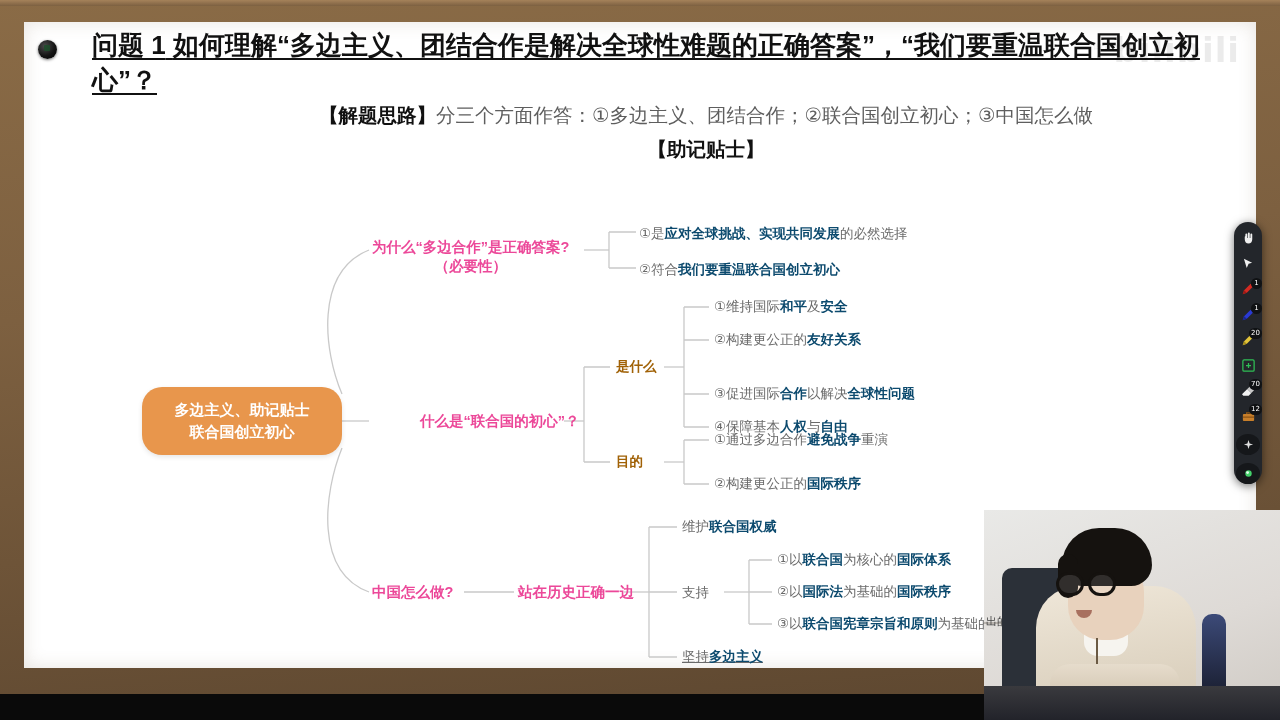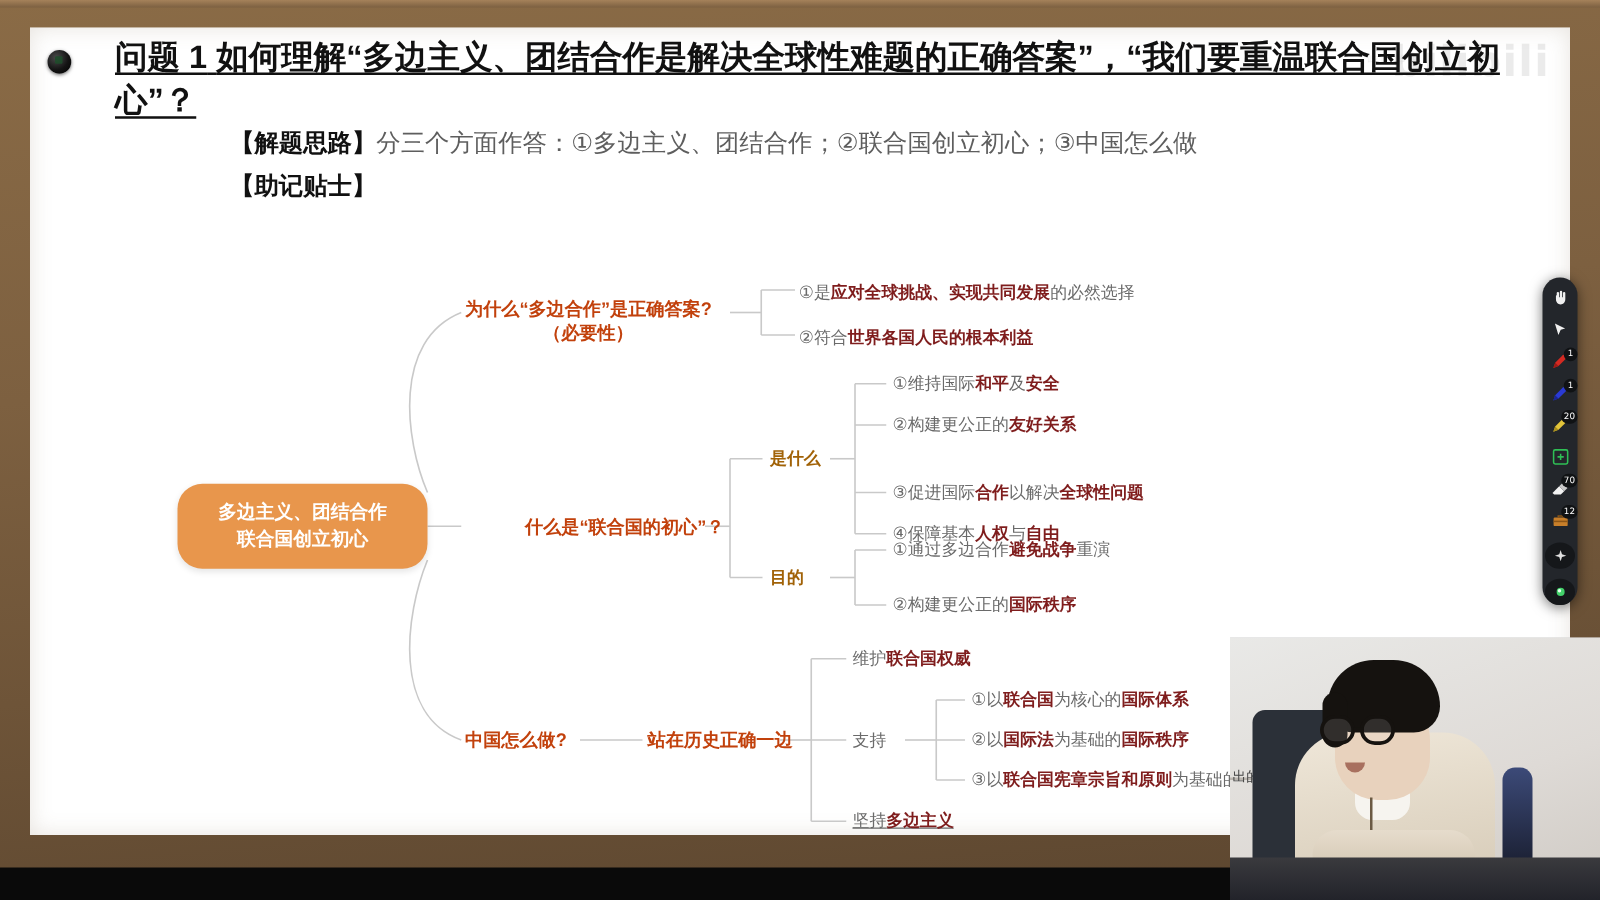--- a/index.html
+++ b/index.html
@@ -53,44 +53,44 @@
   .hd-title{
     text-align:center; font-size:25px; font-weight:bold; color:#111;
     letter-spacing:1px; margin-top:-12px; height:26px; overflow:hidden;
   }
   .hd-q{
     margin:6px 28px 0 68px; font-size:26px; line-height:35px;
     color:#111; font-weight:bold;
   }
   .hd-q .u{ text-decoration:underline; text-underline-offset:4px; }
   .hd-line{
-    margin:0 28px 0 160px; font-size:19.5px; line-height:34px; color:#111;
+    margin:0 28px 0 160px; font-size:19.5px; line-height:34px; color:#111;text-align:center;
   }
   .hd-line .b{ font-weight:bold; }
   .hd-line .gray{ color:#5e5e5e; font-weight:normal; }
 
   
   #map{ position:absolute; left:0; top:0; width:100%; height:100%; }
   #wires{ position:absolute; left:0; top:0; width:1232px; height:646px; }
 
   .node{ position:absolute; white-space:nowrap; }
 
   #root-node{
     left:118px; top:365px; width:200px; height:68px;
     background:#e8964c; border-radius:20px;
     display:flex; flex-direction:column; align-items:center; justify-content:center;
     color:#fff; font-weight:bold; font-size:15px; line-height:22px;
     box-shadow:0 2px 5px rgba(0,0,0,.10);
   }
 
-  .lvl1{ font-size:14.5px; font-weight:bold; color:#c2410c; }
+  .lvl1{ font-size:14.5px; font-weight:bold; color:#ec4899; }
   .lvl1 .sub{ display:block; text-align:center; }
   .lvl2{ font-size:13.5px; font-weight:bold; color:#a16207; }
   .leaf{ font-size:13.5px; color:#6a6a6a; }
-  .leaf .r{ color:#7f1d1d; font-weight:bold; }
+  .leaf .r{ color:#0c4a6e; font-weight:bold; }
   .leaf .n{ color:#6a6a6a; }
 
   
   #toolbar{
     position:absolute; right:18px; top:222px; width:28px; height:262px;
     background:#23262b; border-radius:14px;
     box-shadow:0 2px 10px rgba(0,0,0,.55);
     display:flex; flex-direction:column; align-items:center;
     padding-top:7px; gap:6px;
   }
@@ -251,33 +251,33 @@
             <path d="M625,570 L625,505 M625,570 L625,635"></path>
             <path d="M625,505 L653,505 M625,570 L653,570 M625,635 L653,635"></path>
 
             <path d="M700,570 L725,570"></path>
             <path d="M725,570 L725,538 M725,570 L725,602"></path>
             <path d="M725,538 L748,538 M725,570 L748,570 M725,602 L748,602"></path>
           </g>
         </svg>
 
         <div id="root-node" class="node">
-          <span>多边主义、团结合作</span>
+          <span>多边主义、助记贴士</span>
           <span>联合国创立初心</span>
         </div>
 
         <div class="node lvl1" style="left:348px; top:216px; text-align:center;">
           <span>为什么“多边合作”是正确答案?</span>
           <span class="sub">（必要性）</span>
         </div>
         <div class="node leaf" style="left:615px; top:203px;">
           <span class="n">①</span><span class="n">是</span><span class="r">应对全球挑战、实现共同发展</span><span class="n">的必然选择</span>
         </div>
         <div class="node leaf" style="left:615px; top:239px;">
-          <span class="n">②</span><span class="n">符合</span><span class="r">世界各国人民的根本利益</span>
+          <span class="n">②</span><span class="n">符合</span><span class="r">我们要重温联合国创立初心</span>
         </div>
 
         <div class="node lvl1" style="left:348px; top:390px;margin-left:48px;">
           <span>什么是“联合国的初心”？</span>
         </div>
         <div class="node lvl2" style="left:592px; top:336px;">
           <span>是什么</span>
         </div>
         <div class="node lvl2" style="left:592px; top:431px;">
           <span>目的</span>

